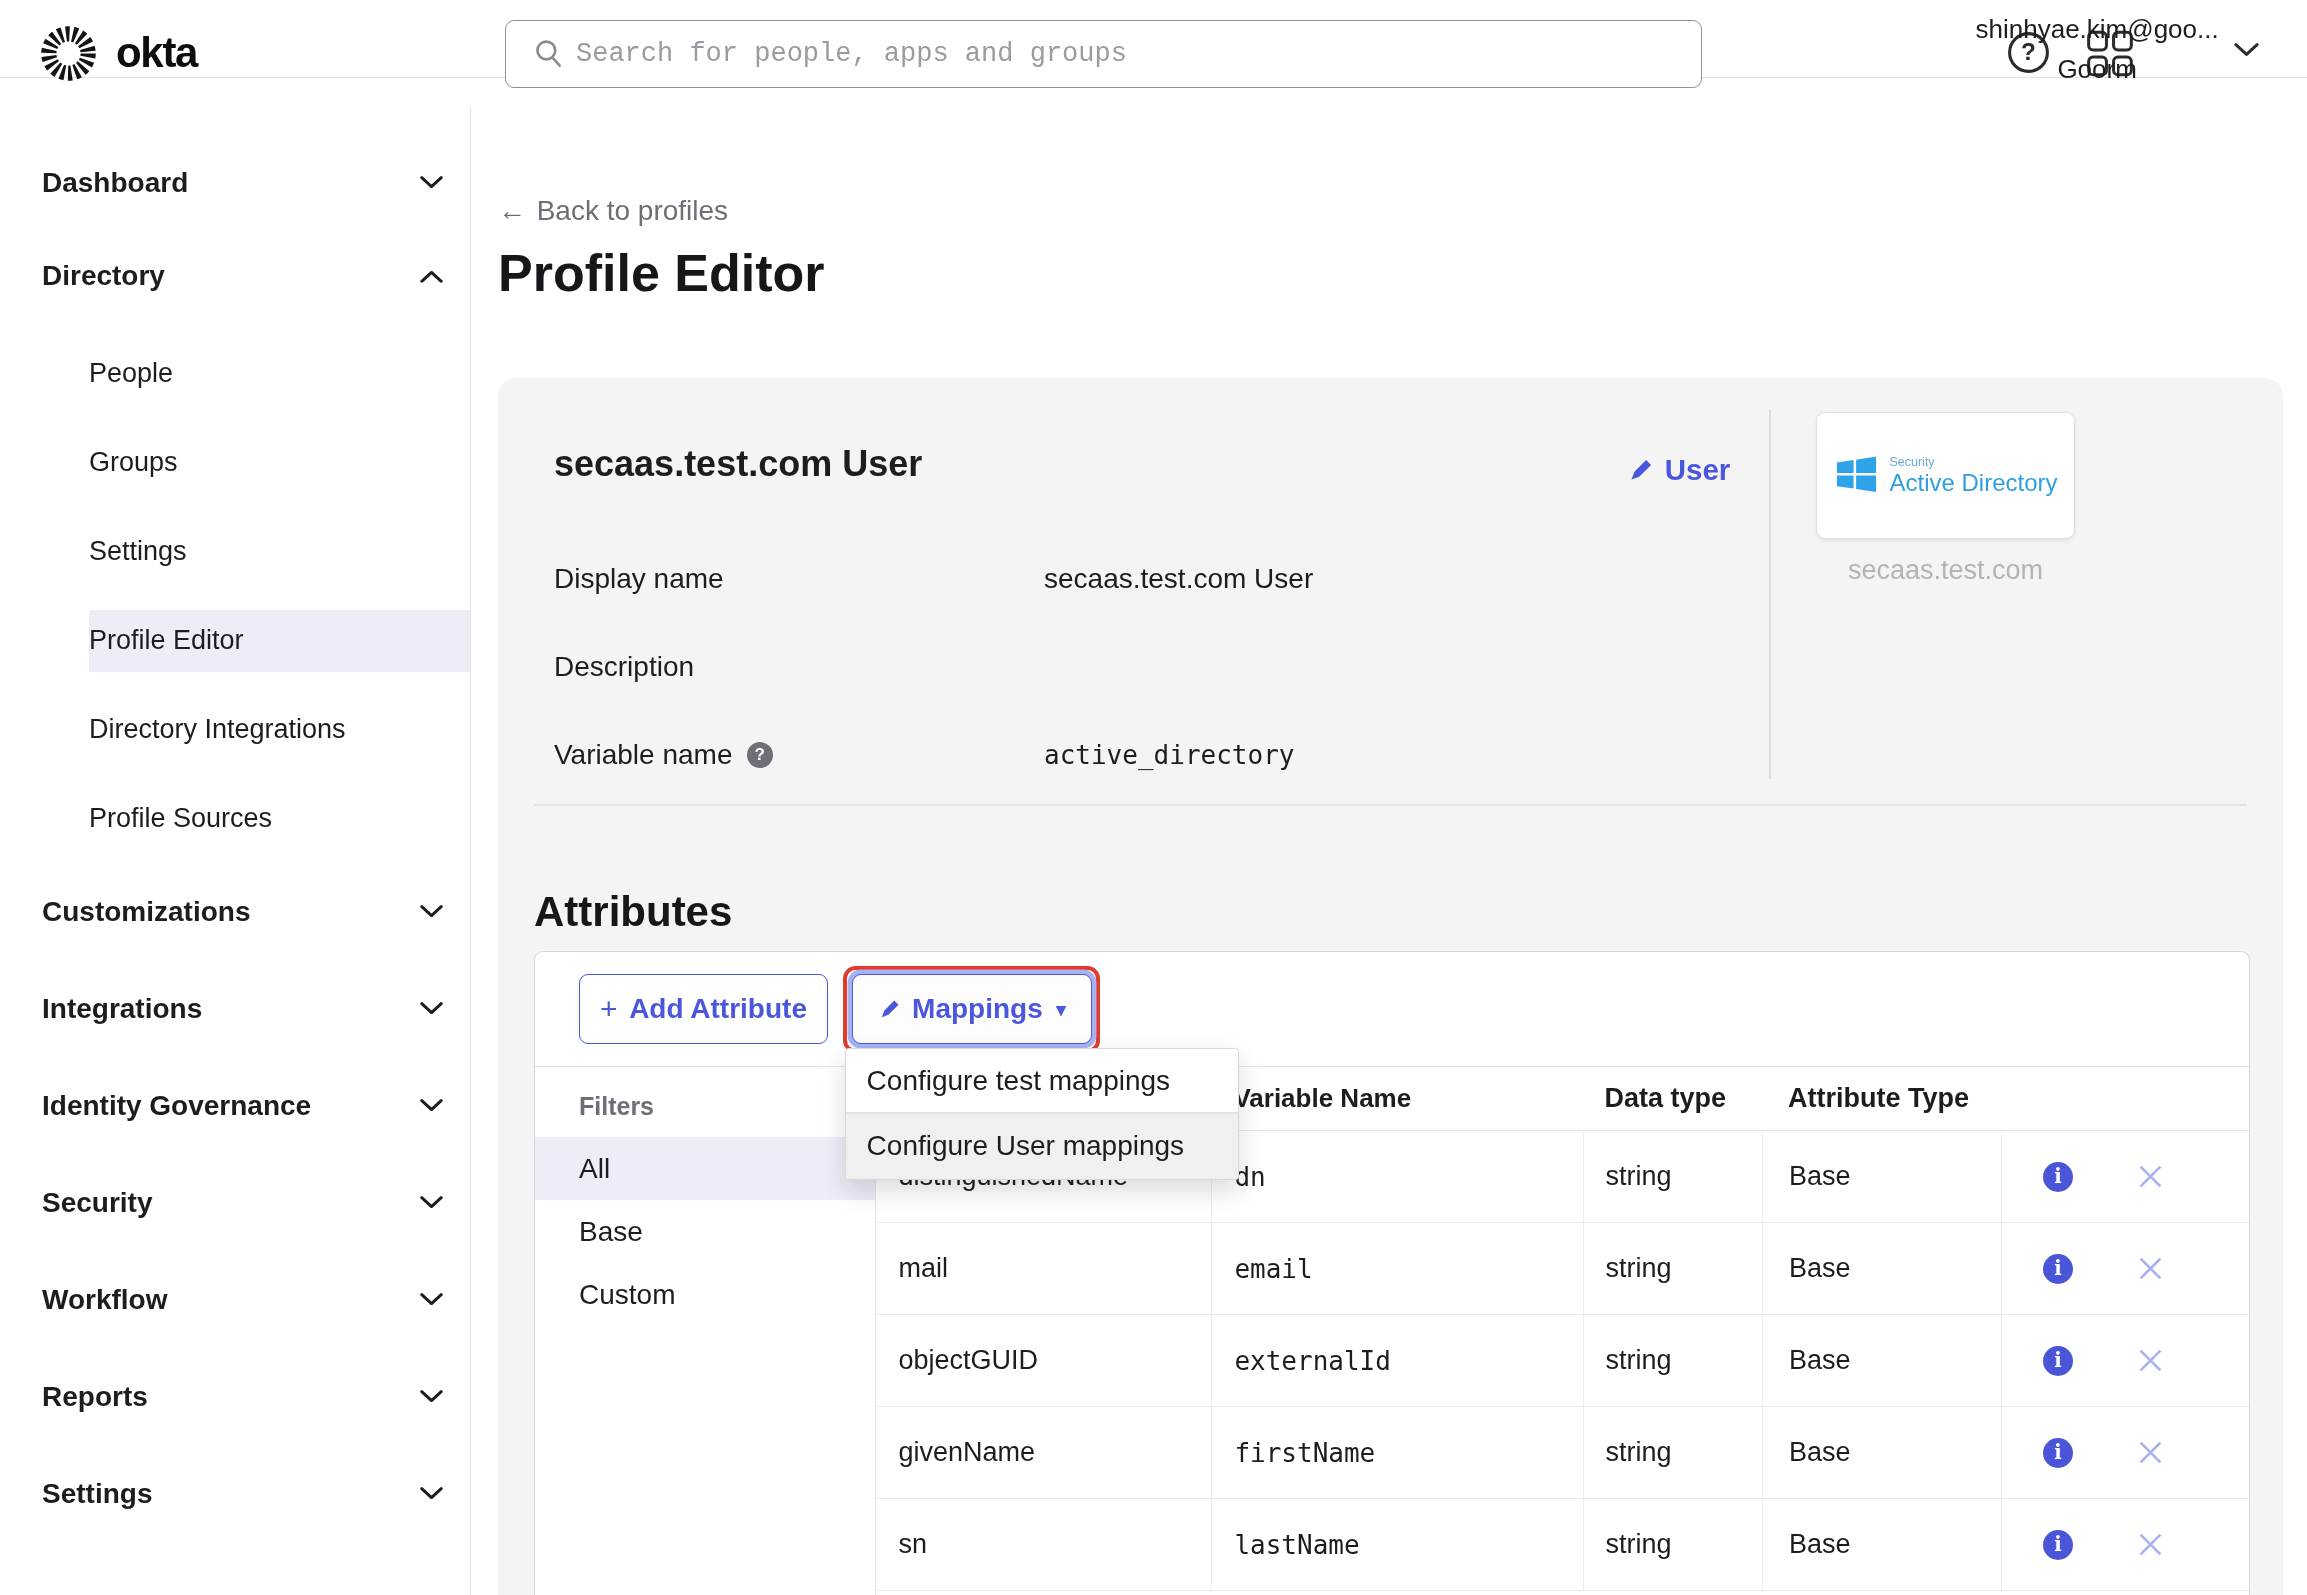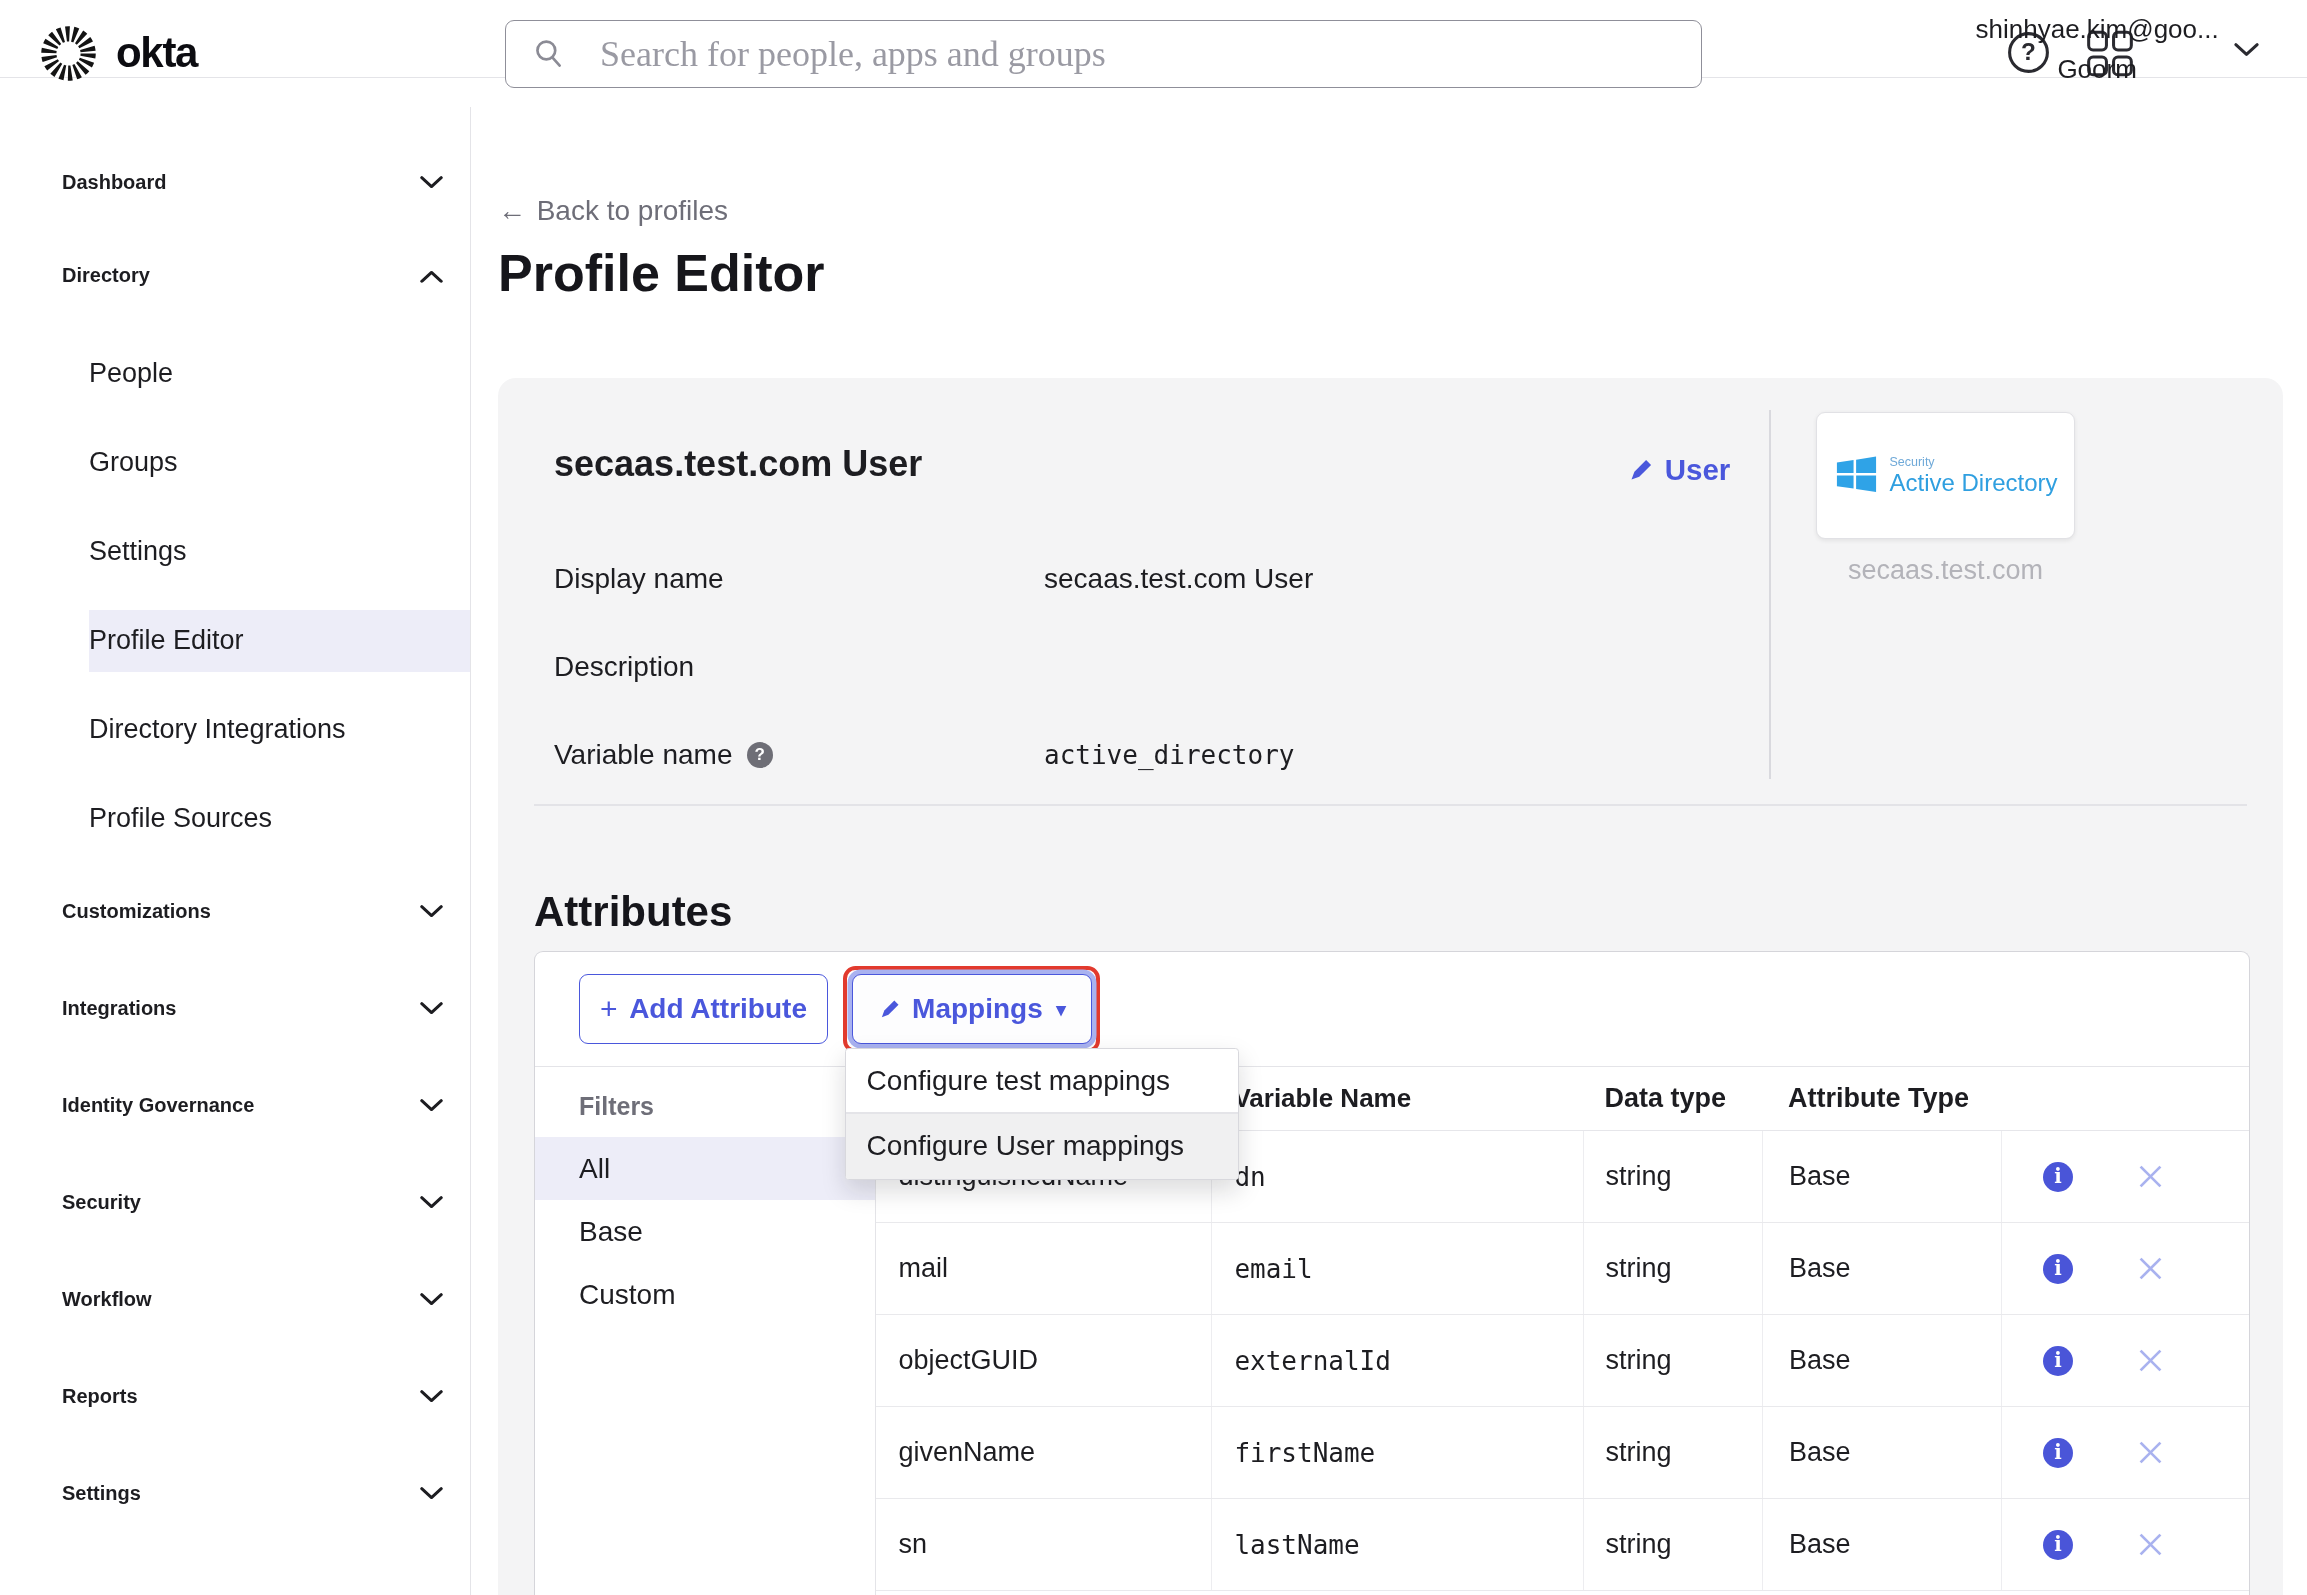--- a/index.html
+++ b/index.html
@@ -8,35 +8,35 @@
   .screen { position:relative; width:2307px; height:1596px; overflow:hidden; background:#fff; }
 
   
   .topbar { position:absolute; left:0; top:0; width:2307px; height:78px; background:#fff;
             border-bottom:1.8px solid #e4e4e8; z-index:40; }
   .brand { position:absolute; left:39px; top:0; height:106px; display:flex; align-items:center; gap:18px; }
   .brand-word { font-size:42px; font-weight:700; letter-spacing:-1.3px; color:#0c0c11; }
   .search-box { position:absolute; left:505px; top:19.7px; width:1197px; height:68px;
                 border:1.8px solid #8f8f99; border-radius:9px; display:flex; align-items:center; background:#fff; }
   .search-box svg { margin-left:27px; flex:0 0 auto; }
-  .search-box input { flex:1; border:none; outline:none; font-size:36px; margin-left:35px; margin-right:18px;
-                      font-family:Liberation Serif, serif; color:#1d1d21; background:transparent; }
+  .search-box input { flex:1; border:none; outline:none; font-size:27px; margin-left:11px; margin-right:18px;
+                      font-family:Liberation Mono, monospace; color:#1d1d21; background:transparent; }
   .search-box input::placeholder { color:#9a9aa3; }
   .icon-btn { position:absolute; display:flex; align-items:center; justify-content:center; cursor:pointer; }
   .help-btn { left:2006px; top:30px; width:45px; height:45px; }
   .grid-btn { left:2086px; top:30px; width:48px; height:47px; }
   .user-chip { position:absolute; right:47px; top:14.3px; display:flex; align-items:center; gap:14.3px; }
   .user-lines { display:flex; flex-direction:column; align-items:center; gap:9px; }
   .user-line { font-size:26px; color:#1d1d21; }
 
   
   .sidebar { position:absolute; left:0; top:107px; width:471px; height:1489px; background:#fff;
              border-right:1.8px solid #e4e4e8; z-index:30; }
   .nav-row { position:relative; display:flex; align-items:center; cursor:pointer; }
-  .nav-top { height:93px; padding-left:62px; font-size:20px; font-weight:700; }
+  .nav-top { height:93px; padding-left:42px; font-size:28px; font-weight:700; }
   .nav-top.group2 { height:97px; }
   .nav-sub { height:89px; padding:13.4px 0 13.4px 89px; font-size:27px; font-weight:400;
              background-clip:content-box; }
   .nav-sub.selected { background-color:#ededf8; }
   .nav-row .chev { position:absolute; right:27px; top:50%; transform:translateY(-50%); }
   .mt32 { margin-top:29px; } .mt8 { margin-top:7.2px; }
 
   
   .main { position:absolute; left:471px; top:107px; width:1836px; height:1489px; background:#fff; }
   .back-link { position:absolute; left:27px; top:88px; display:flex; align-items:center; gap:10.7px;

